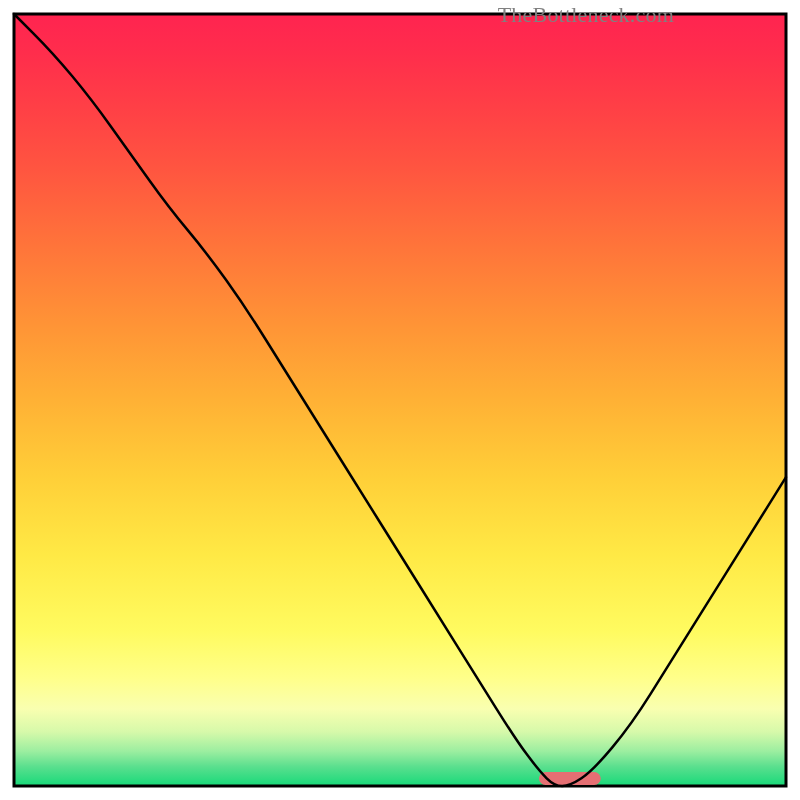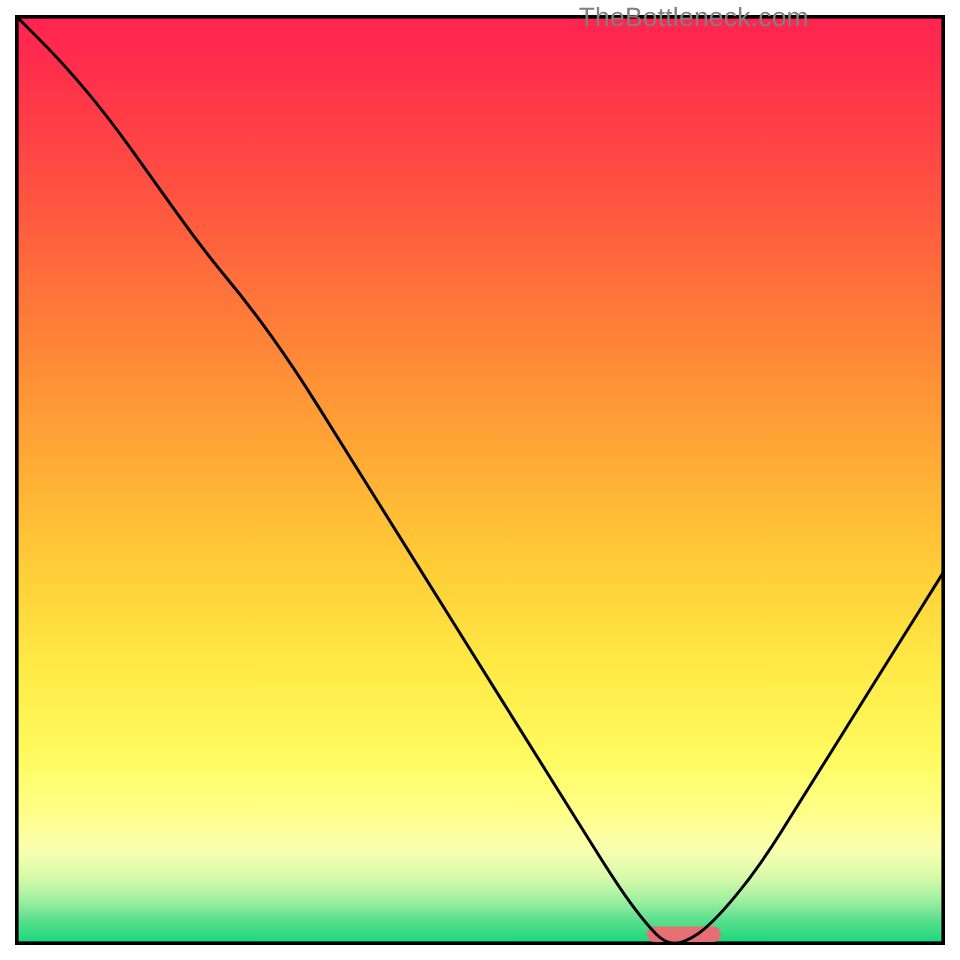--- a/index.html
+++ b/index.html
@@ -8,20 +8,21 @@
     width: 800px;
     height: 800px;
     overflow: hidden;
     background: #ffffff;
     font-family: Arial, Helvetica, sans-serif;
   }
   .chart-container {
     position: relative;
     width: 684px;
     height: 800px;
+    font-family: Liberation Serif, serif;
   }
   svg {
     display: block;
   }
   .watermark {
     position: absolute;
     top: 2px;
     right: 10px;
     color: #808080;
     font-size: 22px;

